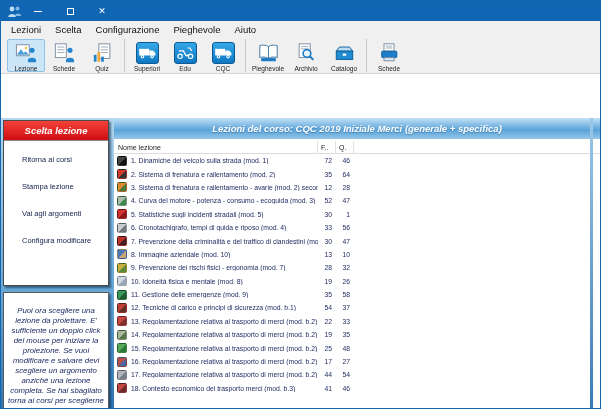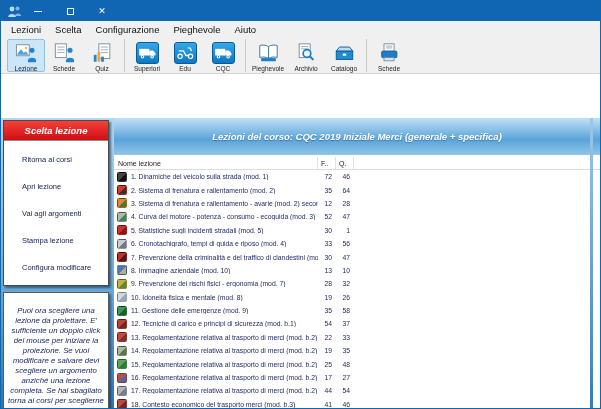--- a/index.html
+++ b/index.html
@@ -90,21 +90,21 @@
     height:152px; padding:13px 3px 1px 3px;
     font-size:7.8px; font-style:italic; color:#16235e;
     text-align:center; line-height:1.28;
   }
 
   
   .main { flex:1; background:#fff; margin-left:2px; position:relative; overflow:hidden; }
   .v-strip { position:absolute; right:7px; top:0; bottom:0; width:3px;
              background:linear-gradient(#9cc8e8,#2f73b0); }
   .main-header {
-    height:37px; display:flex; align-items:center; justify-content:center;
+    height:21px; display:flex; align-items:center; justify-content:center;
     background:linear-gradient(180deg,#c2e1f6 0%, #5aa3d9 60%, #8cc3e7 100%);
     border-bottom:1px solid #9cc4e2;
     color:#fff; font-weight:bold; font-style:italic; font-size:9.5px;
     text-shadow:0 1px 1px rgba(30,80,130,.5);
     white-space:nowrap;
   }
   .thead { display:flex; height:13px; align-items:center; font-size:7px; color:#222;
            border-bottom:1px solid #dcdcdc; margin-top:2px; }
   .th { border-right:1px solid #e2e2e2; height:100%; display:flex; align-items:center; }
   .th-name { width:204px; padding-left:4px; }
@@ -284,23 +284,22 @@
       </div>
     </div>
 
   <div class="content">
 
     <div class="sidebar">
       <div class="menu-box">
         <div class="menu-box-header">Scelta lezione</div>
         <div class="menu-items" id="sidebar-links">
             <div class="sidebar-link">Ritorna ai corsi</div>
-            <div class="sidebar-link">Apri lezione</div>
+            <div class="sidebar-link">Stampa lezione</div>
             <div class="sidebar-link">Vai agli argomenti</div>
-            <div class="sidebar-link">Stampa lezione</div>
             <div class="sidebar-link">Configura modificare</div>
           </div>
       </div>
       <div class="info-box">Puoi ora scegliere una lezione da proiettare. E' sufficiente un doppio click del mouse per iniziare la proiezione. Se vuoi modificare e salvare devi scegliere un argomento anziché una lezione completa. Se hai sbagliato torna ai corsi per sceglierne un altro</div>
     </div>
 
     <div class="main">
       <div class="main-header">Lezioni del corso: CQC 2019 Iniziale Merci (generale + specifica)</div>
 
       <div class="thead">

